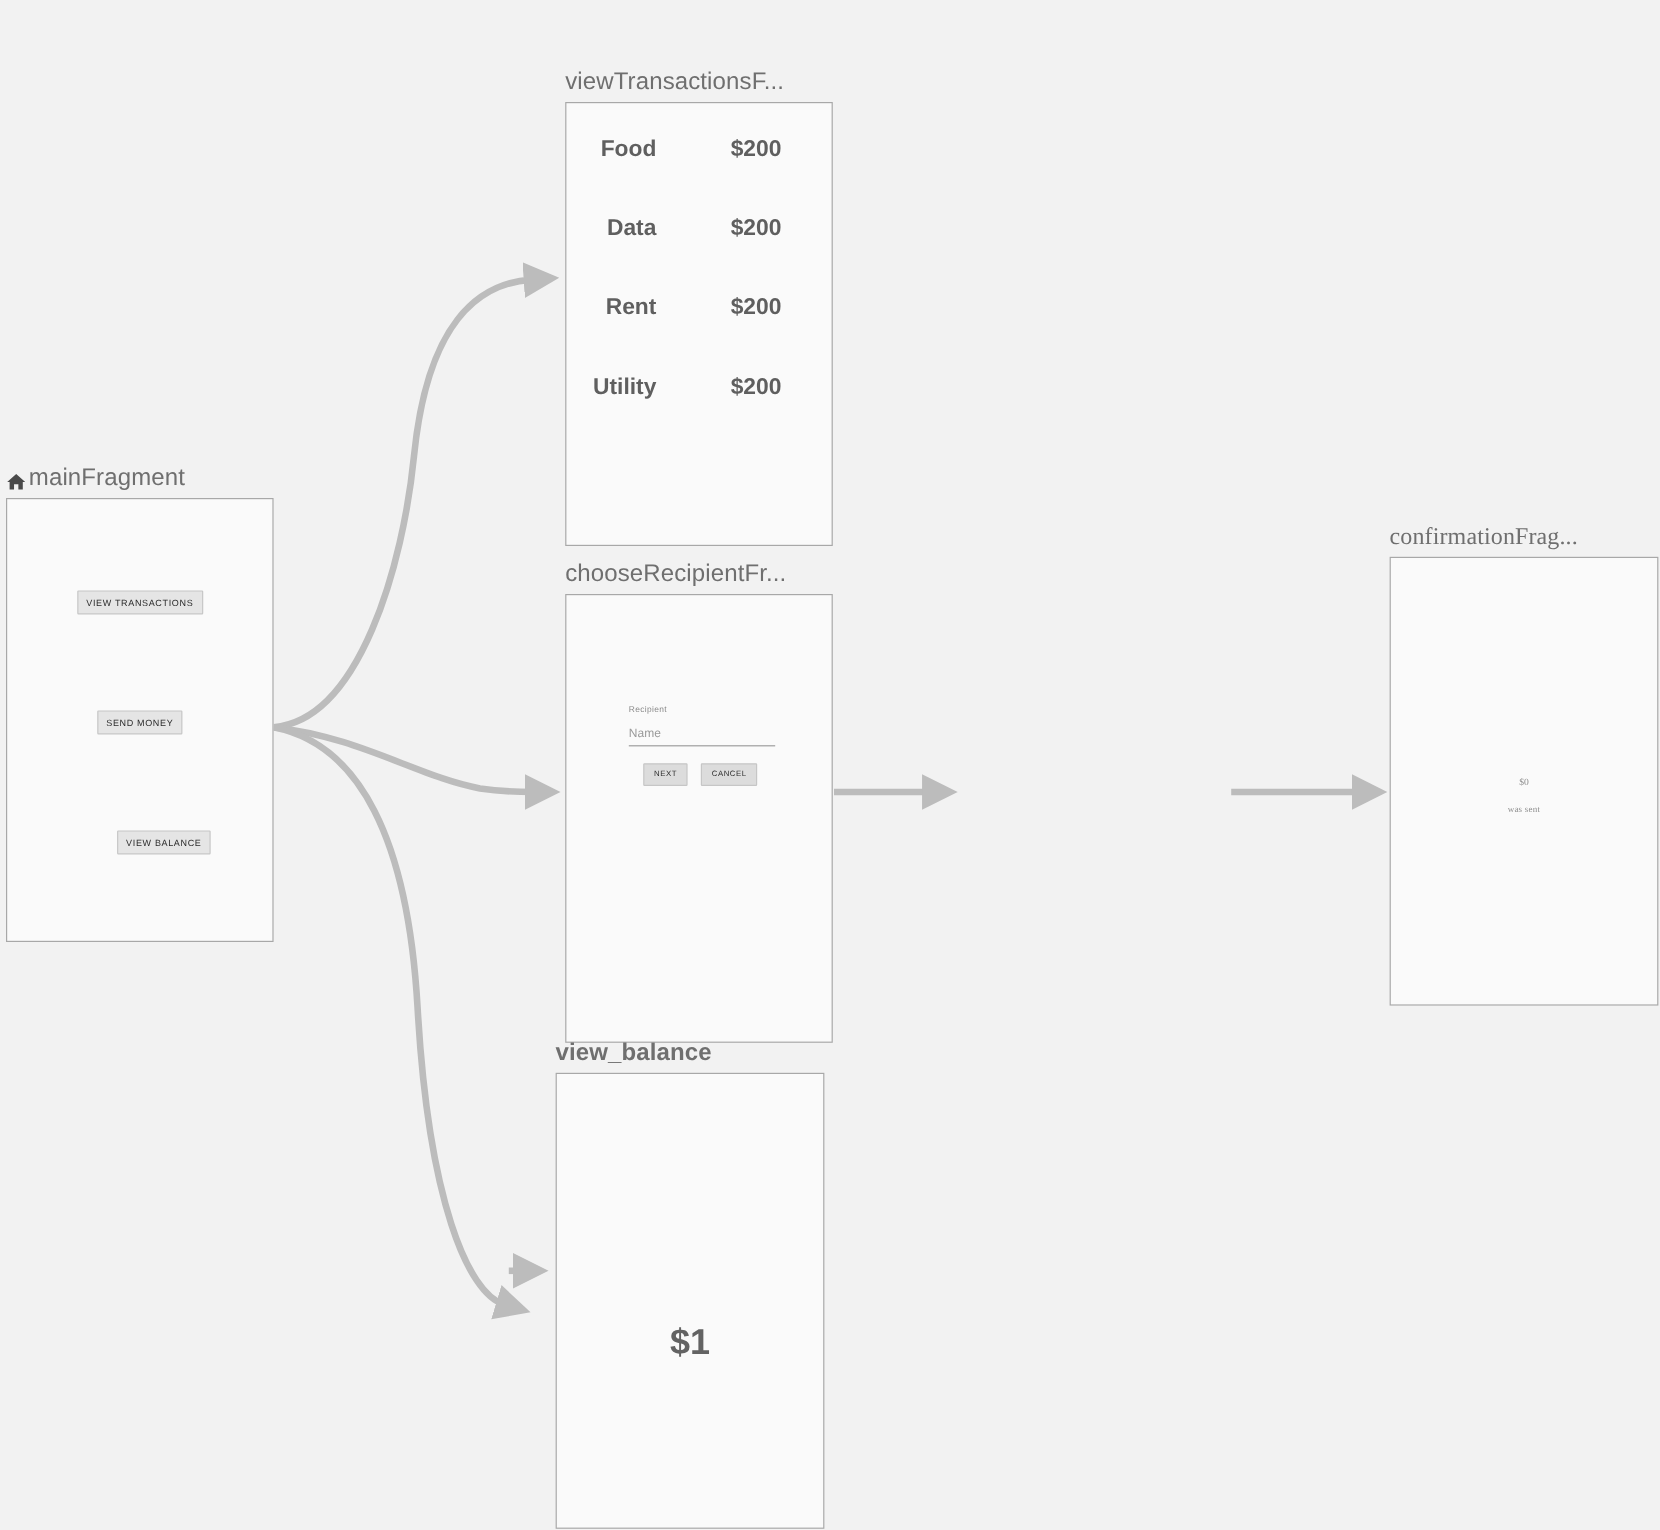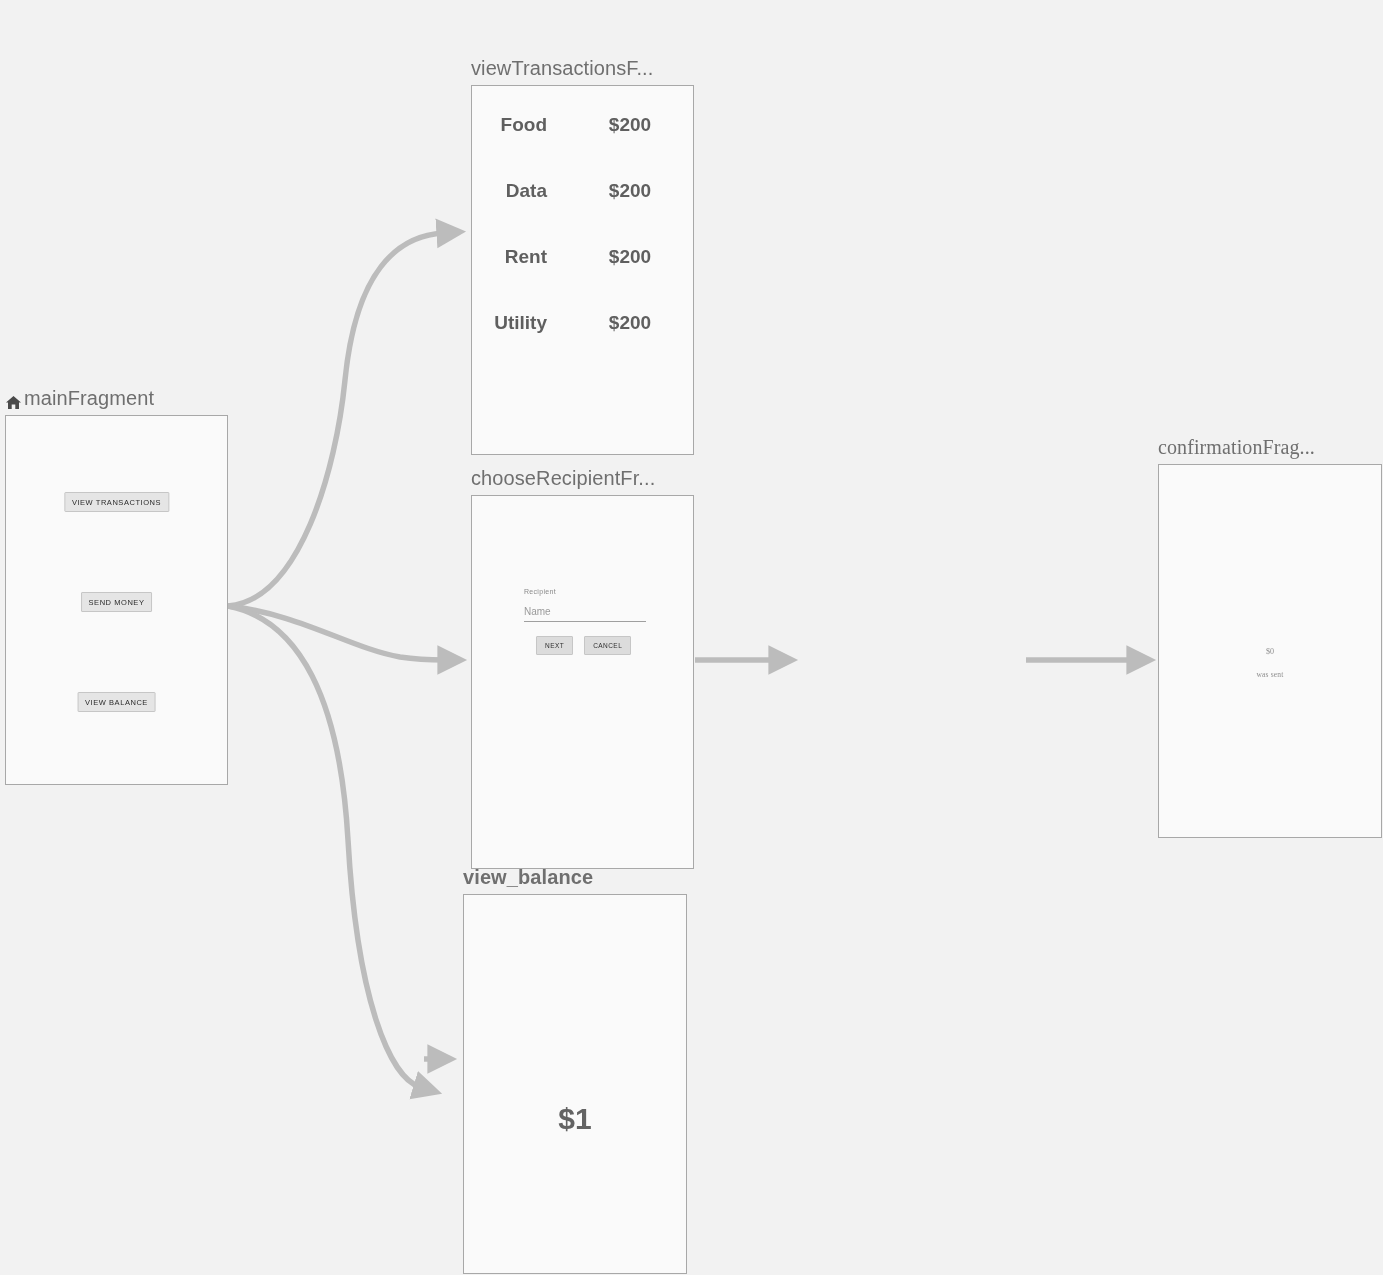--- a/index.html
+++ b/index.html
@@ -70,21 +70,21 @@
     font-size: 7.5px;
     letter-spacing: 0.55px;
     padding: 5px 7px 4px 7px;
     white-space: nowrap;
     border-radius: 1px;
     font-family: "Liberation Sans", sans-serif;
     line-height: 9px;
   }
   .mf-btn.b1 { top: 76px; }
   .mf-btn.b2 { top: 176px; }
-  .mf-btn.b3 { top: 276px; }
+  .mf-btn.b3 { top: 276px; margin-left: 20px; }
 
   
   #node-tx { left: 471px; top: 12px; margin-top: 43px; }
   #node-tx .card { width: 223px; height: 370px; }
   .tx-list {
     position: absolute;
     left: 0; right: 0;
     top: 28px;
   }
   .tx-row {

